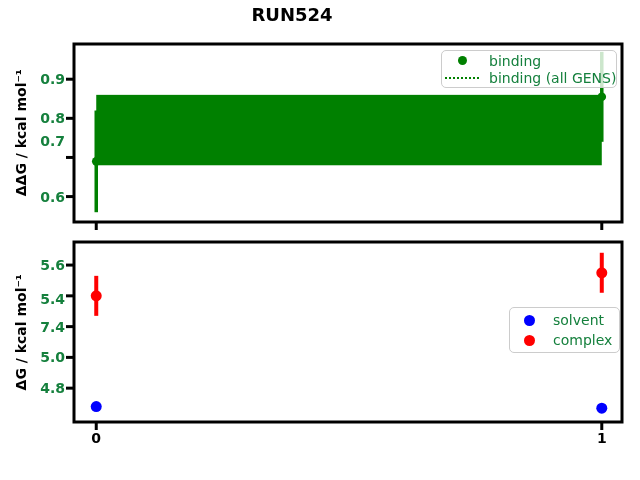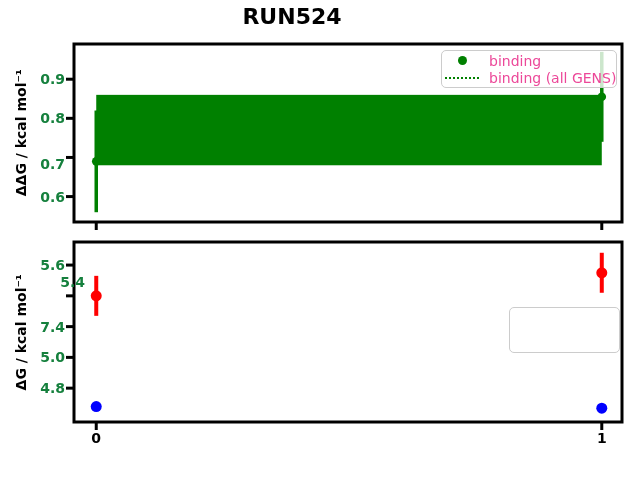--- a/index.html
+++ b/index.html
@@ -1,34 +1,34 @@
 <!DOCTYPE html>
 <html><head>
 <meta charset="utf-8">
 <style>
   html,body{margin:0;padding:0;background:#fff;}
   body{font-family:"DejaVu Sans", sans-serif;}
   #fig{position:relative;width:640px;height:480px;background:#ffffff;overflow:hidden;}
   #plot-svg{position:absolute;left:0;top:0;z-index:1;}
   #overlay{position:absolute;left:0;top:0;width:640px;height:480px;z-index:2;pointer-events:none;}
   .txt{position:absolute;color:#000;}
-  .fig-title{top:4px;left:0;width:584px;text-align:center;font-size:22px;font-weight:bold;}
+  .fig-title{top:4px;left:0;width:584px;text-align:center;font-size:18px;font-weight:bold;}
   .ylabel-wrap{position:absolute;width:22px;display:flex;align-items:center;justify-content:center;}
   #ylabel-top-wrap{left:10px;top:44px;height:178px;}
   #ylabel-bottom-wrap{left:10px;top:242px;height:180px;}
   .ylabel{writing-mode:vertical-rl;transform:rotate(180deg);font-size:14px;font-weight:bold;white-space:nowrap;color:#000;}
   .xlabel{top:448px;left:74px;width:548px;text-align:center;font-size:14px;font-weight:bold;}
   .tick-label-y{position:absolute;width:46px;text-align:right;font-size:14px;font-weight:bold;color:#15803d;line-height:18px;height:18px;}
   .tick-label-x{position:absolute;width:30px;text-align:center;font-size:14px;font-weight:bold;color:#000;line-height:16px;height:16px;}
   .legend{position:absolute;background:rgba(255,255,255,0.8);border:1.2px solid #cccccc;border-radius:5px;display:flex;flex-direction:column;justify-content:center;z-index:3;box-sizing:border-box;}
   .legend-row{display:flex;align-items:center;}
   .handle{display:flex;align-items:center;justify-content:center;flex:none;}
   .dot{border-radius:50%;flex:none;}
   .dotline{border-top:2.6px dotted #008000;width:34px;flex:none;}
-  .legend-label{font-size:14px;color:#ec4899;white-space:nowrap;}
+  .legend-label{font-size:14px;color:#15803d;white-space:nowrap;}
   #legend-top{left:441px;top:50px;width:176px;height:38px;}
   #legend-top .legend-row{height:17px;}
   #legend-top .handle{width:40px;}
   #legend-top .legend-label{margin-left:7px;}
   #legend-top .dot{width:9px;height:9px;}
   #legend-bottom{left:509px;top:307px;width:111px;height:46px;}
   #legend-bottom .legend-row{height:20px;}
   #legend-bottom .handle{width:38px;}
   #legend-bottom .legend-label{margin-left:5px;}
   #legend-bottom .dot{width:11px;height:11px;}
@@ -74,27 +74,27 @@
     <div class="txt fig-title">RUN524</div>
 
     <div class="ylabel-wrap" id="ylabel-top-wrap">
       <span class="ylabel">ΔΔG / kcal mol⁻¹</span>
     </div>
     <div class="ylabel-wrap" id="ylabel-bottom-wrap">
       <span class="ylabel">ΔG / kcal mol⁻¹</span>
     </div>
 
   <div class="tick-label-y" style="left: 19px; top: 187.571px;">0.6</div>
-      <div class="tick-label-y" style="left: 19px; top: 155px;">0.7</div>
+      <div class="tick-label-y" style="left: 19px; top: 132px;">0.7</div>
       <div class="tick-label-y" style="left: 19px; top: 109.33px;">0.8</div>
       <div class="tick-label-y" style="left: 19px; top: 70.2088px;">0.9</div>
       <div class="tick-label-y" style="left: 19px; top: 379.154px;">4.8</div>
       <div class="tick-label-y" style="left: 19px; top: 348.385px;">5.0</div>
       <div class="tick-label-y" style="left: 19px; top: 317.615px;">7.4</div>
-      <div class="tick-label-y" style="left: 19px; top: 273px; padding-left: 20px;">5.4</div>
+      <div class="tick-label-y" style="left: 19px; top: 290px;">5.4</div>
       <div class="tick-label-y" style="left: 19px; top: 256.077px;">5.6</div>
       <div class="tick-label-x" style="left: 81.2435px; top: 430px;">0</div>
       <div class="tick-label-x" style="left: 586.779px; top: 430px;">1</div>
     </div>
 
   <div class="legend" id="legend-top">
     <div class="legend-row">
       <span class="handle">
         <span class="dot" style="background: rgb(0, 128, 0);"></span>
       </span>
@@ -102,15 +102,27 @@
     </div>
     <div class="legend-row">
       <span class="handle">
         <span class="dotline" style="border-color: rgb(0, 128, 0);"></span>
       </span>
       <span class="legend-label">binding (all GENS)</span>
     </div>
   </div>
 
   <div class="legend" id="legend-bottom">
+    <div class="legend-row">
+      <span class="handle">
+        <span class="dot" style="background: rgb(0, 0, 255);"></span>
+      </span>
+      <span class="legend-label">solvent</span>
+    </div>
+    <div class="legend-row">
+      <span class="handle">
+        <span class="dot" style="background: rgb(255, 0, 0);"></span>
+      </span>
+      <span class="legend-label">complex</span>
+    </div>
   </div>
 
 </div>
 
 </body></html>

